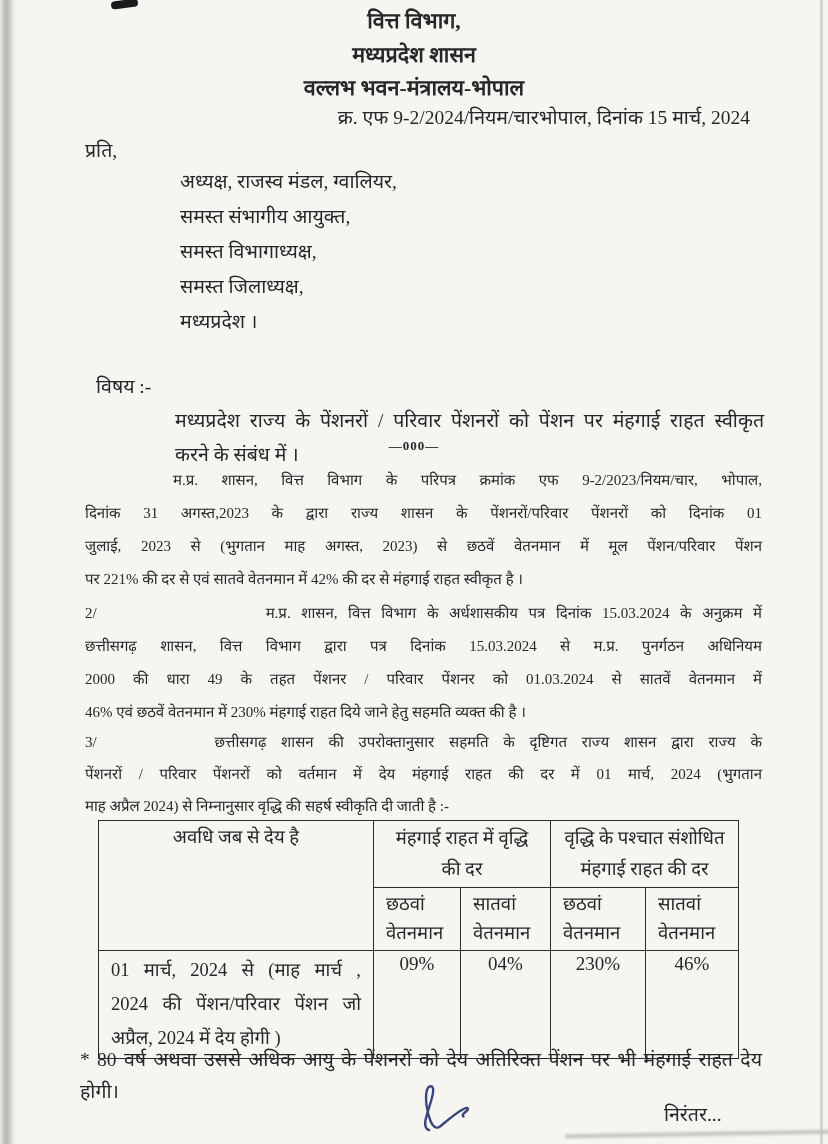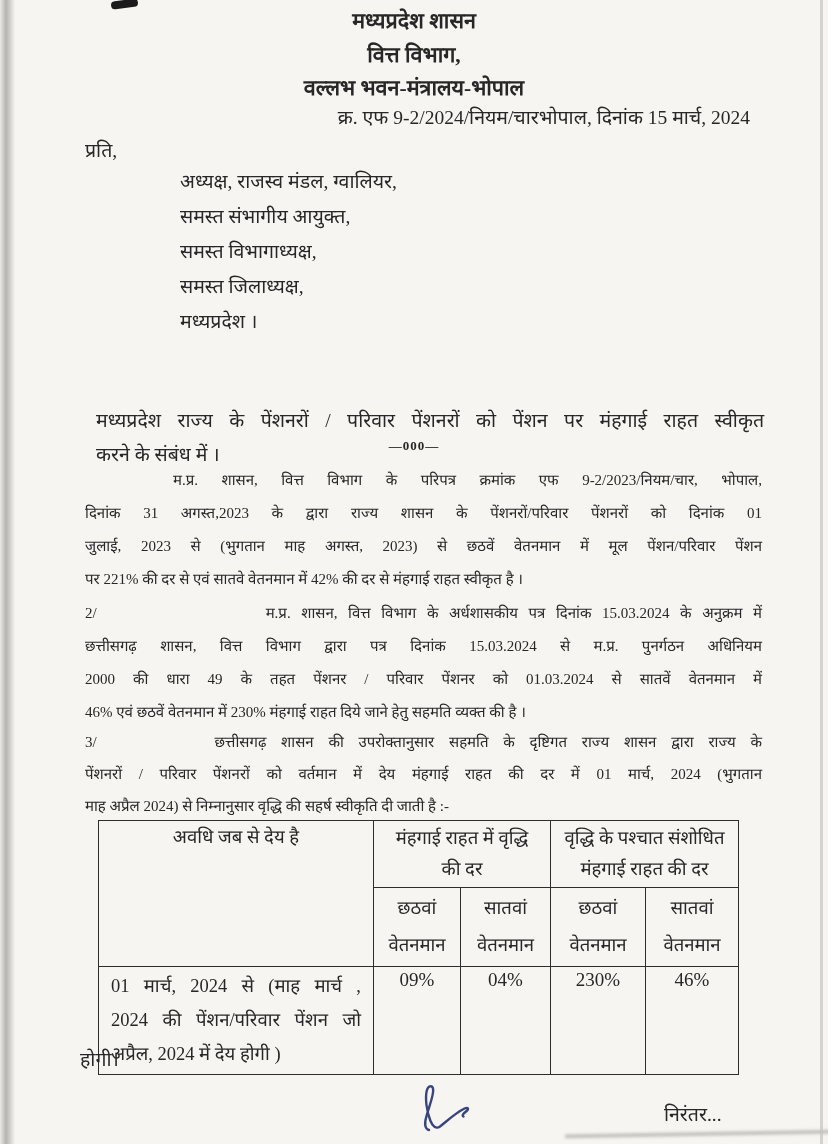--- a/index.html
+++ b/index.html
@@ -53,59 +53,60 @@
   .tl-center .tline{text-align:right;text-align-last:center;}
   
   table.dr{position:absolute;top:820px;left:98px;width:640px;border-collapse:collapse;
     table-layout:fixed;font-size:18.5px;}
   table.dr td{border:1.5px solid var(--tborder);vertical-align:top;padding:2px 12px;}
   tr.row-group{height:58px;}
   tr.row-sub{height:57px;}
   tr.row-body{height:108px;}
   .cell-period-head{text-align:center;padding-top:5px;}
   .cell-group{line-height:31px;padding-top:4px;}
-  .cell-sub{text-align:center;line-height:37px;padding-top:4px;}
+  .cell-sub{line-height:29px;padding-top:4px;}
   .cell-period{padding:5px 9px 2px 9px;line-height:34px;}
   .cell-val{text-align:center;padding-top:12px;font-size:19px;}
   
   .footnote{position:absolute;top:1044px;left:80px;width:682px;font-size:19.5px;line-height:32px;}
   .signature-svg{position:absolute;top:1080px;left:410px;width:80px;height:62px;}
   .continuation{position:absolute;top:1100px;left:664px;font-size:19.5px;}
 </style>
 </head>
 <body>
 
 <div class="page">
 
   <div class="scan-left-band"></div>
   <div class="scan-right-line"></div>
   <div class="scan-bottom-streak"></div>
   <div class="scan-mark-topleft"></div>
 
   <div class="letterhead">
+    <div>वित्त विभाग,</div>
     <div>मध्यप्रदेश शासन</div>
-    <div>वित्त विभाग,</div>
     <div>वल्लभ भवन-मंत्रालय-भोपाल</div>
   </div>
 
   <div class="ref-row">
     <span>क्र. एफ 9-2/2024/नियम/चार</span>
     <span>भोपाल, दिनांक  15 मार्च, 2024</span>
   </div>
 
   <div class="salutation">प्रति,</div>
   <div class="recipients plain">
       <div class="tline">अध्यक्ष, राजस्व मंडल, ग्वालियर,</div>
       <div class="tline">समस्त संभागीय आयुक्त,</div>
       <div class="tline">समस्त विभागाध्यक्ष,</div>
       <div class="tline">समस्त जिलाध्यक्ष,</div>
       <div class="tline tlast">मध्यप्रदेश ।</div>
     </div>
 
   <div class="subject-row">
+    <span class="subject-label">विषय :-</span>
     <div class="subject-lines">
         <div class="tline">मध्यप्रदेश राज्य के पेंशनरों / परिवार पेंशनरों को पेंशन पर मंहगाई राहत स्वीकृत</div>
         <div class="tline tlast">करने के संबंध में ।</div>
       </div>
   </div>
 
   <div class="divider">—000—</div>
 
   <div class="para para1">
       <div class="tline">म.प्र. शासन, वित्त विभाग के परिपत्र क्रमांक एफ 9-2/2023/नियम/चार, भोपाल,</div>
@@ -159,20 +160,21 @@
           </td>
         <td class="cell-val">09%</td>
         <td class="cell-val">04%</td>
         <td class="cell-val">230%</td>
         <td class="cell-val">46%</td>
       </tr>
     </tbody>
   </table>
 
   <div class="footnote">
+      <div class="tline">* 80 वर्ष अथवा उससे अधिक आयु के पेंशनरों को देय अतिरिक्त पेंशन पर भी मंहगाई राहत देय</div>
       <div class="tline tlast">होगी।</div>
     </div>
 
   <svg class="signature-svg" viewBox="0 0 80 62">
     <path d="M19 50 C15 49 14 44 16.5 36 C20 24 24.5 13 23 8.5 C22 5 18 5.5 16.8 10.5 C15 18 16.5 31 20.5 41 C22.5 46 26 49.5 30 46.5 C37 41 46 32.5 54.5 28.5 C58 27 59.5 28.5 56 31.5 C53.5 33.6 51.5 35.5 53.5 36.5" stroke="#39457c" stroke-width="2.4" fill="none" stroke-linecap="round" stroke-linejoin="round"></path>
   </svg>
 
   <div class="continuation">निरंतर...</div>
 
 </div>

